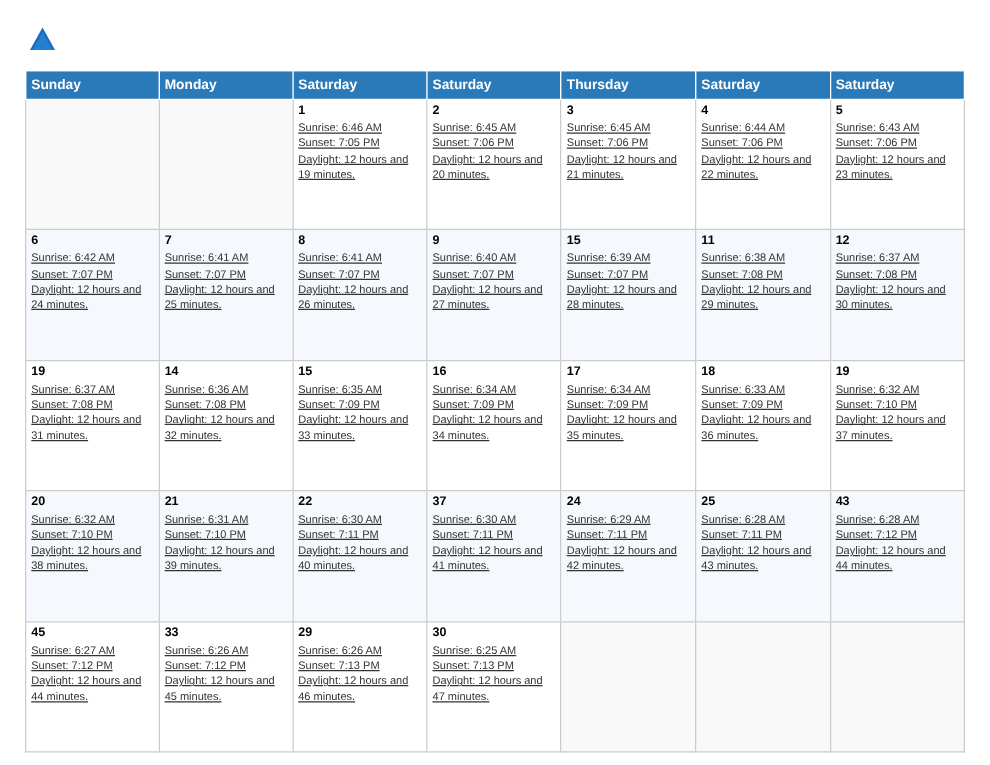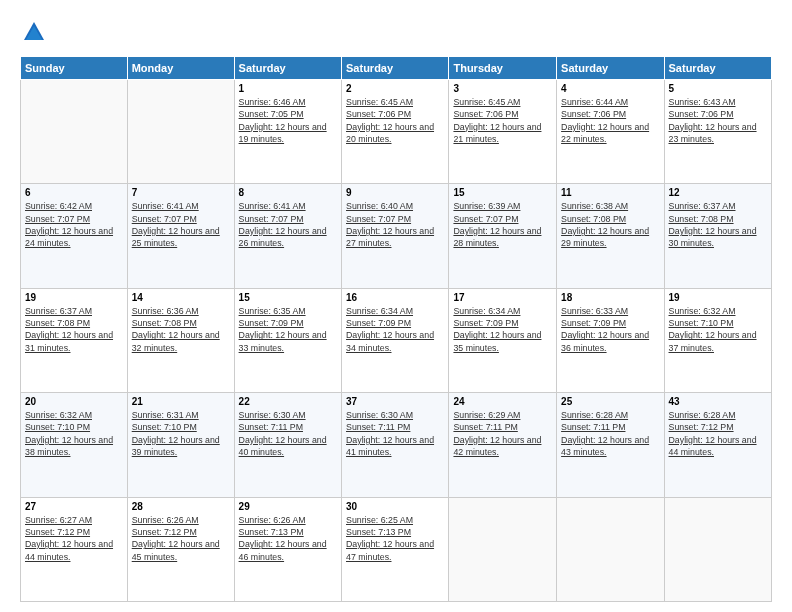--- a/index.html
+++ b/index.html
@@ -248,25 +248,25 @@
             <span class="day-num">25</span>
             <div class="day-detail">Sunrise: 6:28 AM<br>Sunset: 7:11 PM<br>Daylight: 12 hours and 43 minutes.</div>
           </td>
           <td>
             <span class="day-num">43</span>
             <div class="day-detail">Sunrise: 6:28 AM<br>Sunset: 7:12 PM<br>Daylight: 12 hours and 44 minutes.</div>
           </td>
         </tr>
         <tr>
           <td>
-            <span class="day-num">27</span>
+            <span class="day-num">45</span>
             <div class="day-detail">Sunrise: 6:27 AM<br>Sunset: 7:12 PM<br>Daylight: 12 hours and 44 minutes.</div>
           </td>
           <td>
-            <span class="day-num">28</span>
+            <span class="day-num">33</span>
             <div class="day-detail">Sunrise: 6:26 AM<br>Sunset: 7:12 PM<br>Daylight: 12 hours and 45 minutes.</div>
           </td>
           <td>
             <span class="day-num">29</span>
             <div class="day-detail">Sunrise: 6:26 AM<br>Sunset: 7:13 PM<br>Daylight: 12 hours and 46 minutes.</div>
           </td>
           <td>
             <span class="day-num">30</span>
             <div class="day-detail">Sunrise: 6:25 AM<br>Sunset: 7:13 PM<br>Daylight: 12 hours and 47 minutes.</div>
           </td>

